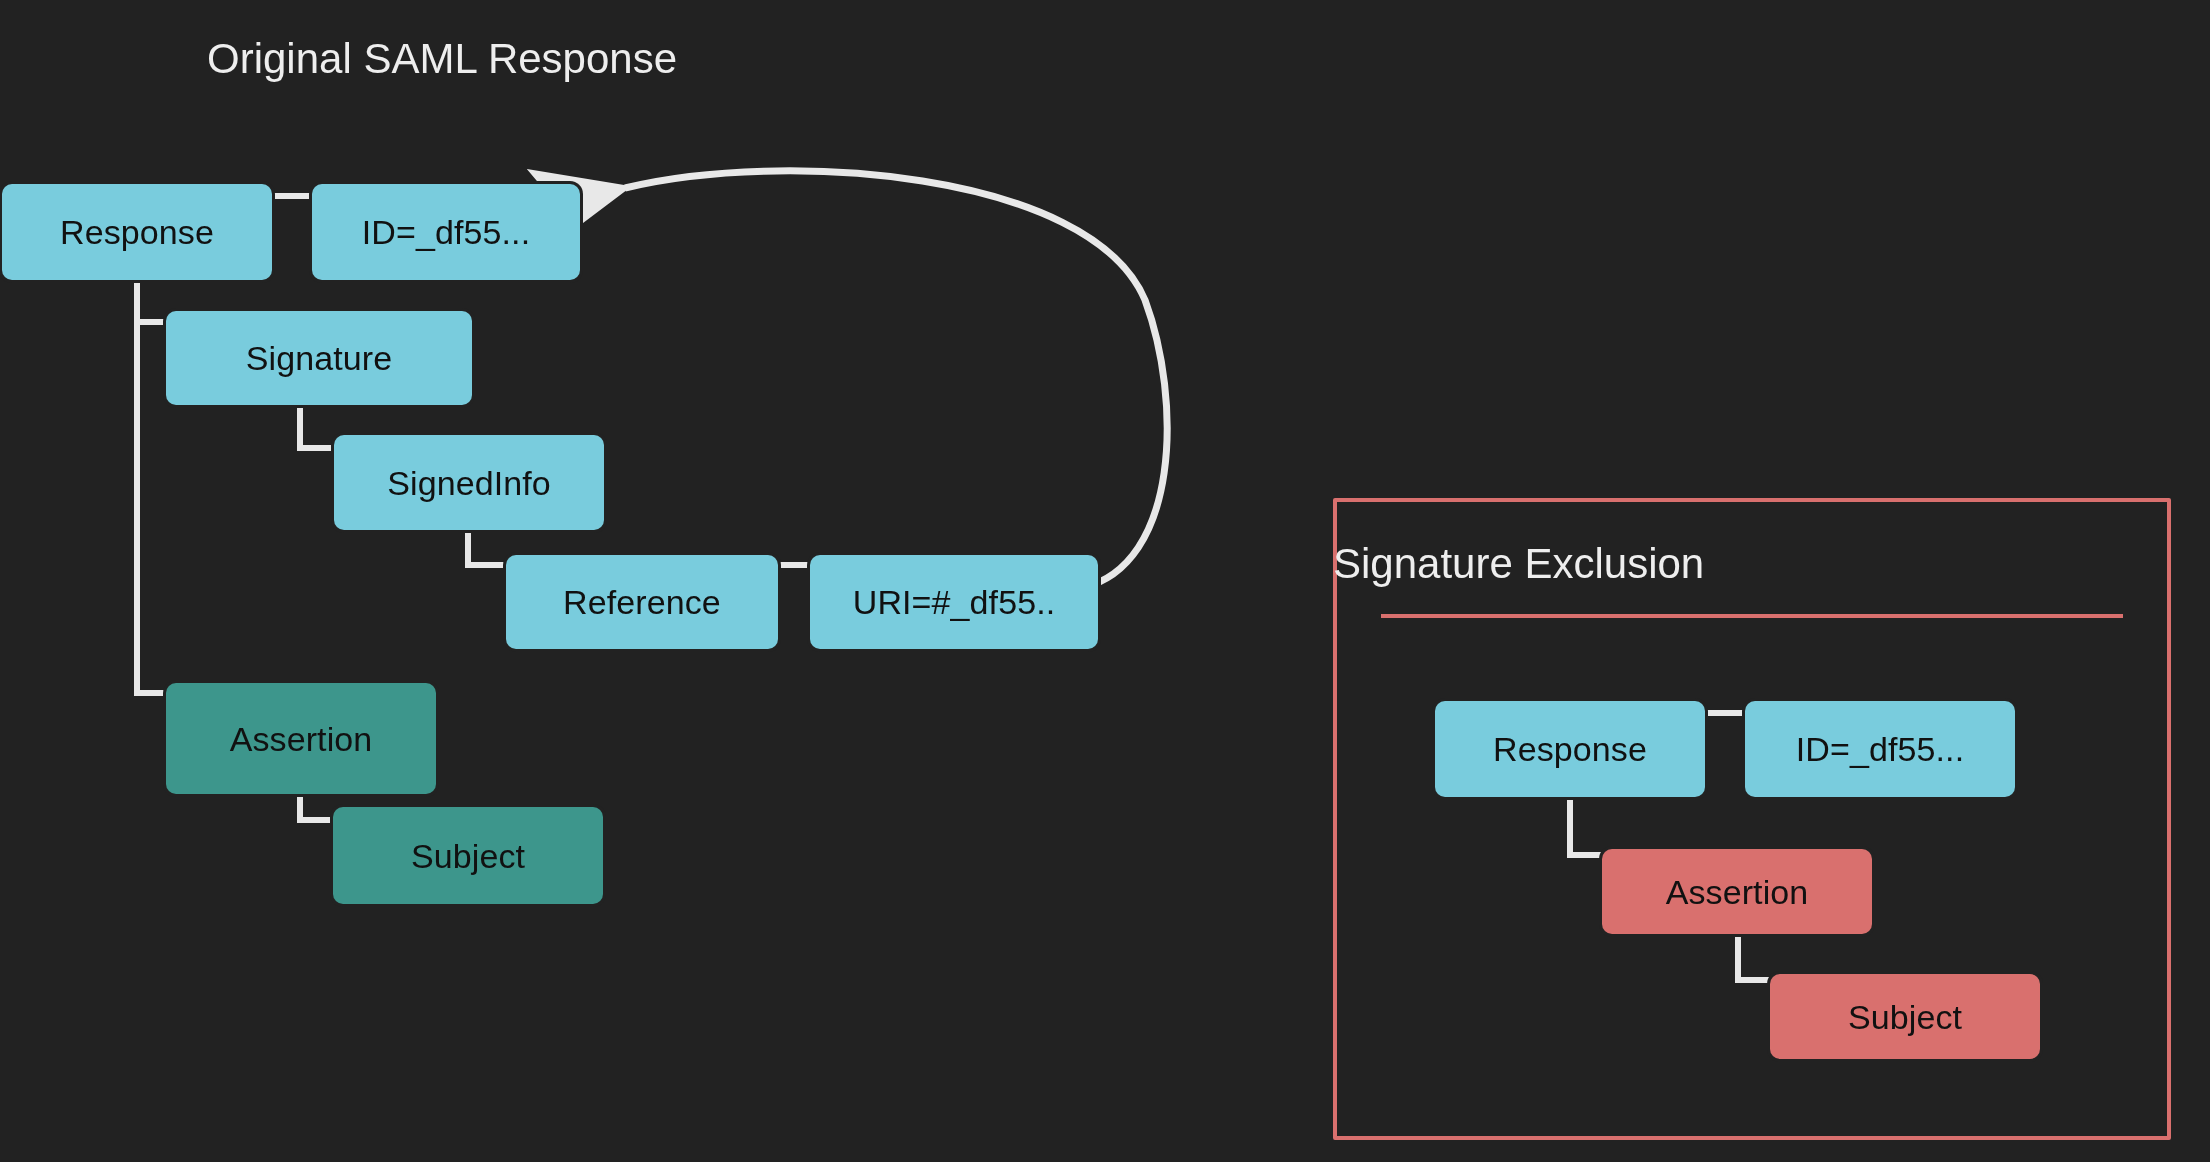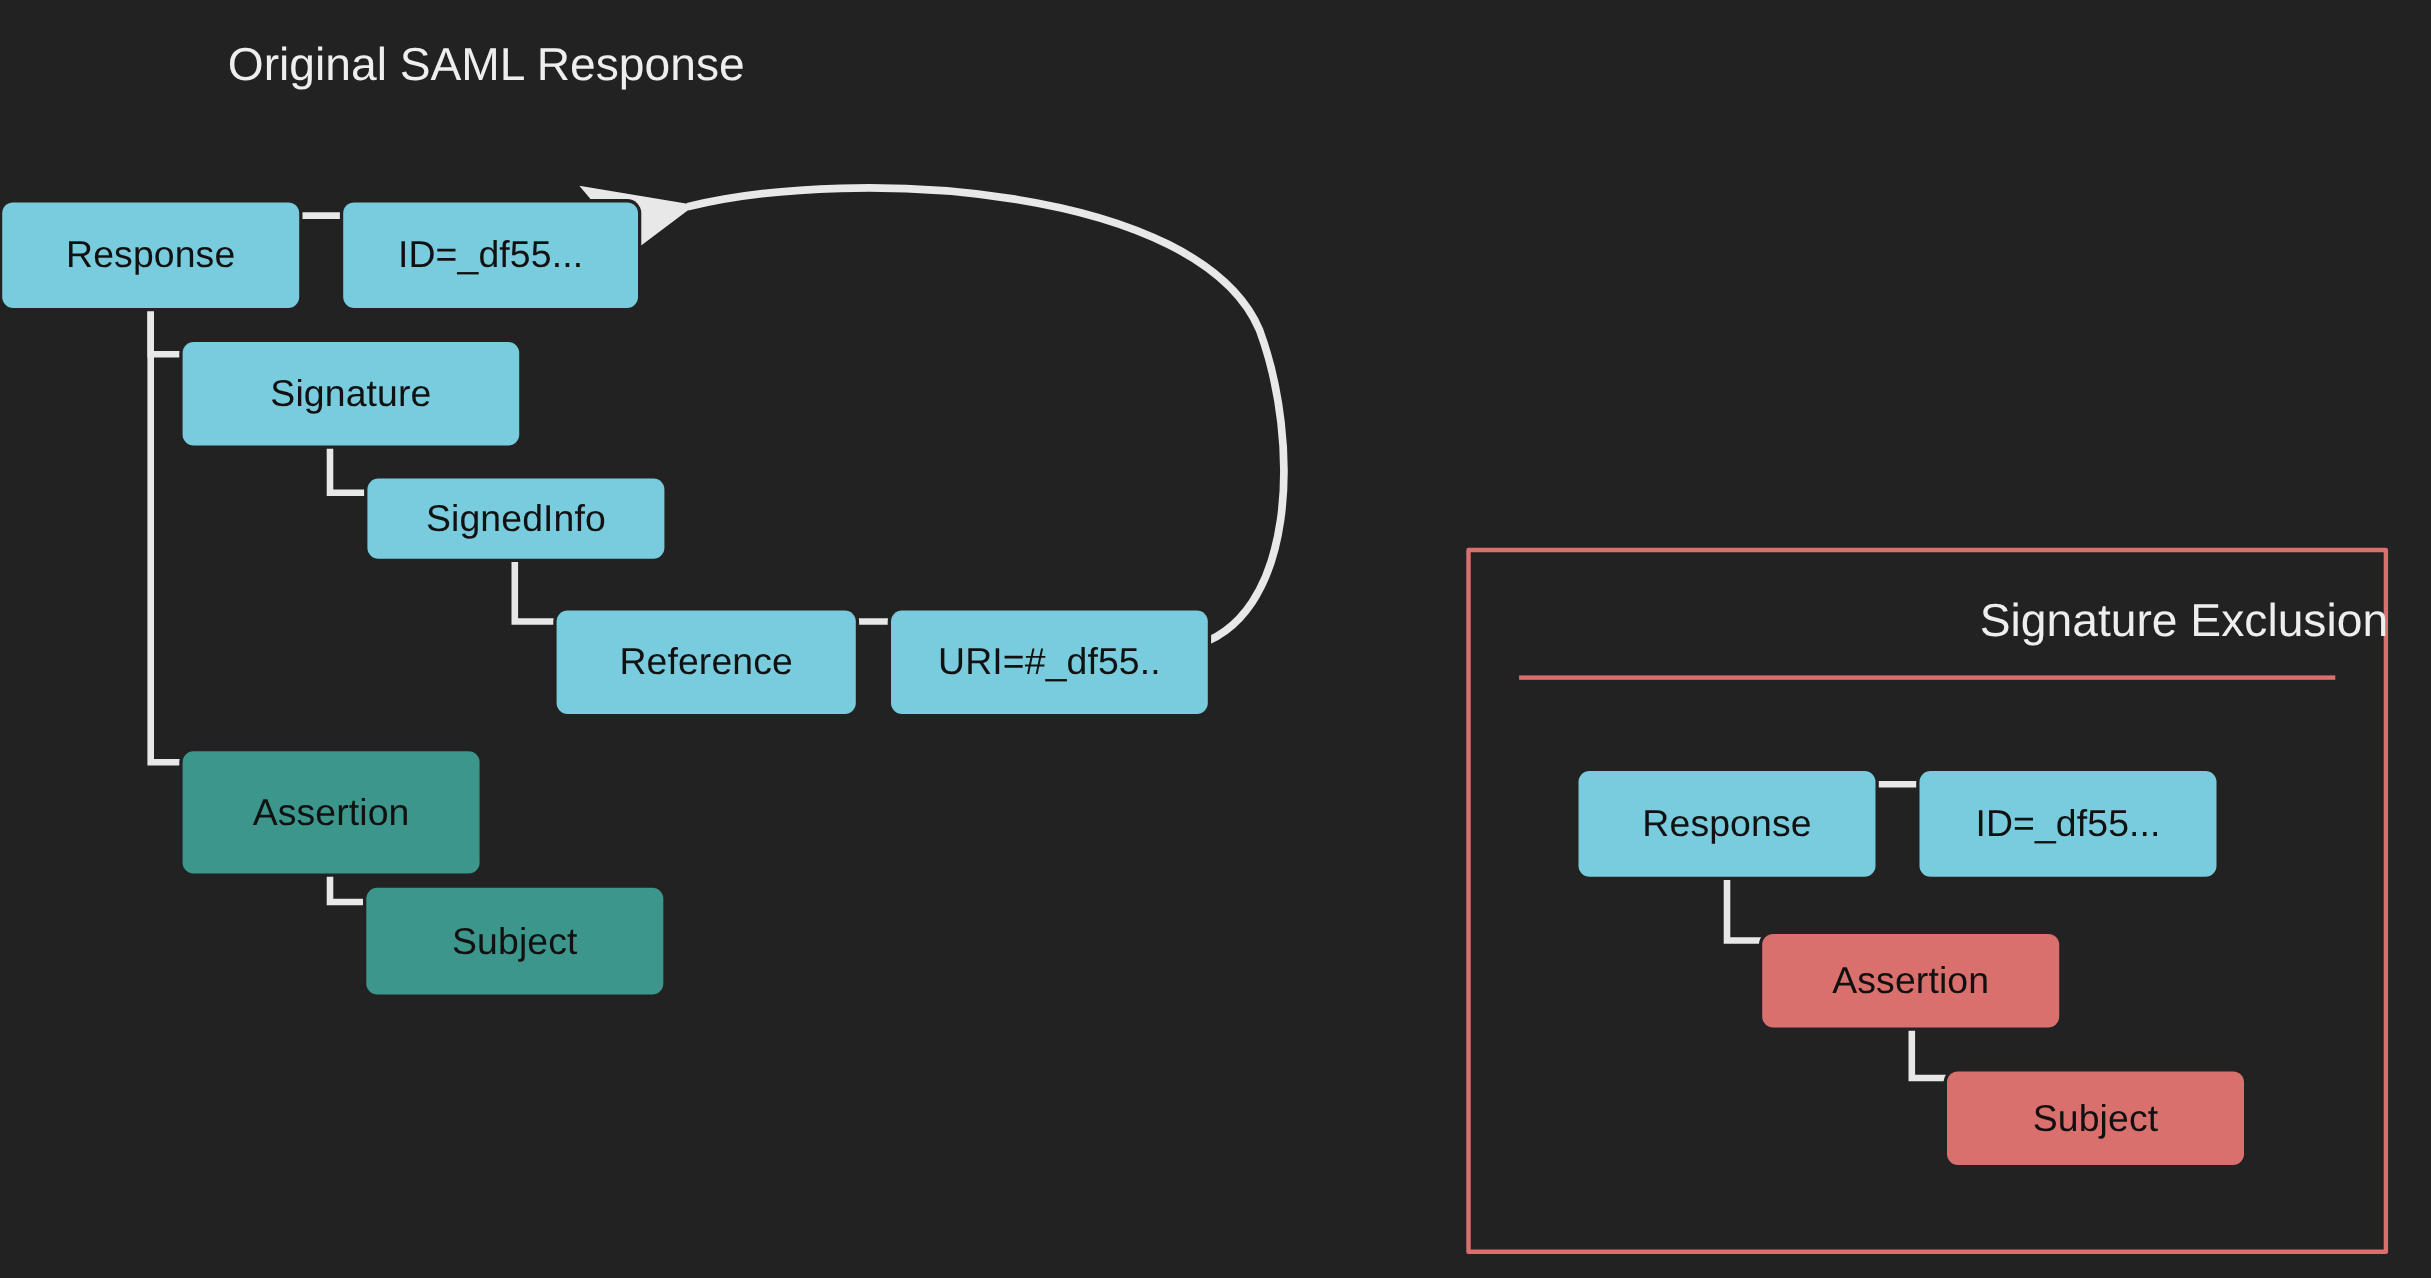--- a/index.html
+++ b/index.html
@@ -58,21 +58,21 @@
     border-radius: 2px;
     box-sizing: border-box;
     background: transparent;
   }
   .panel-title {
     position: absolute;
     color: #eeeeee;
     font-size: 42px;
     line-height: 1;
     white-space: nowrap;
-    text-align: right;
+    text-align: left;
   }
   .panel-rule {
     position: absolute;
     height: 4px;
     background: #d9706e;
   }
 </style>
 </head>
 <body>
 
@@ -108,21 +108,21 @@
   </svg>
 
   <div class="section-title" style="left:207px; top:38px;">Original SAML Response</div>
 
   <div class="node blue" style="left:2px;   top:148px; width:270px; height:96px;">Response</div>
 
   <div class="node blue" style="left:312px; top:148px; width:268px; height:96px;">ID=_df55...</div>
 
   <div class="node blue" style="left:166px; top:275px; width:306px; height:94px;">Signature</div>
 
-  <div class="node blue" style="left:334px; top:399px; width:270px; height:73px;">SignedInfo</div>
+  <div class="node blue" style="left:334px; top:399px; width:270px; height:95px;">SignedInfo</div>
 
   <div class="node blue" style="left:506px; top:519px; width:272px; height:94px;">Reference</div>
 
   <div class="node blue" style="left:810px; top:519px; width:288px; height:94px;">URI=#_df55..</div>
 
   <div class="node teal" style="left:166px; top:647px; width:270px; height:111px;">Assertion</div>
 
   <div class="node teal" style="left:333px; top:771px; width:270px; height:97px;">Subject</div>
 
   <div class="panel" style="left:1333px; top:498px; width:838px; height:642px;"></div>

